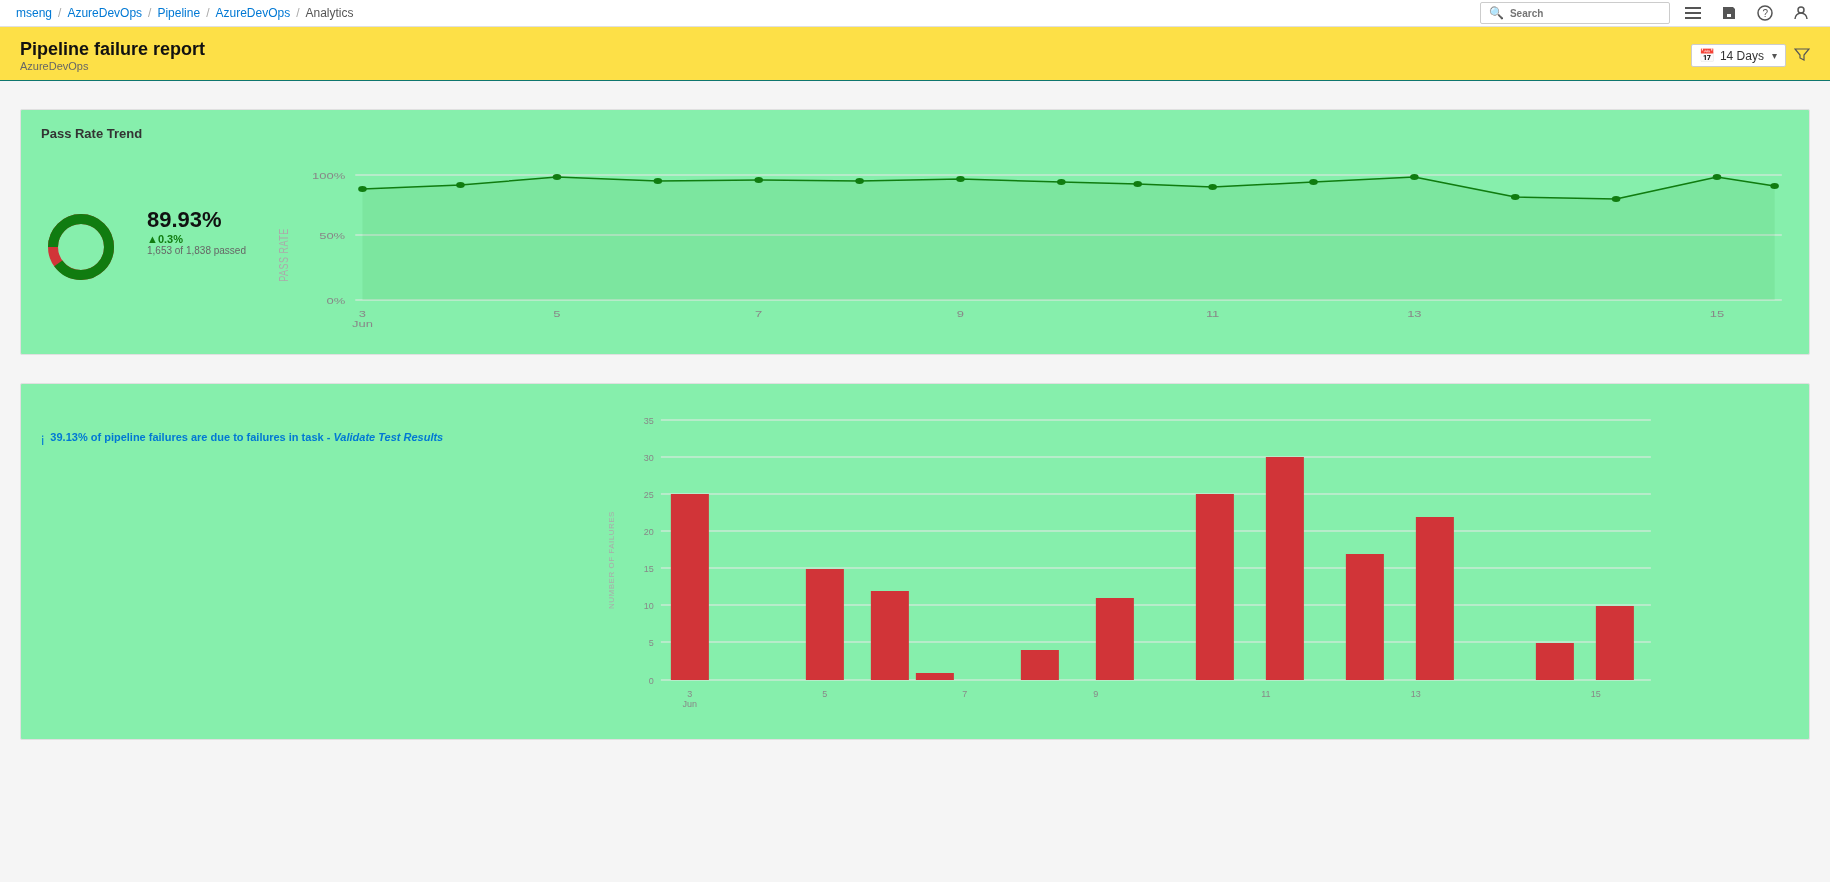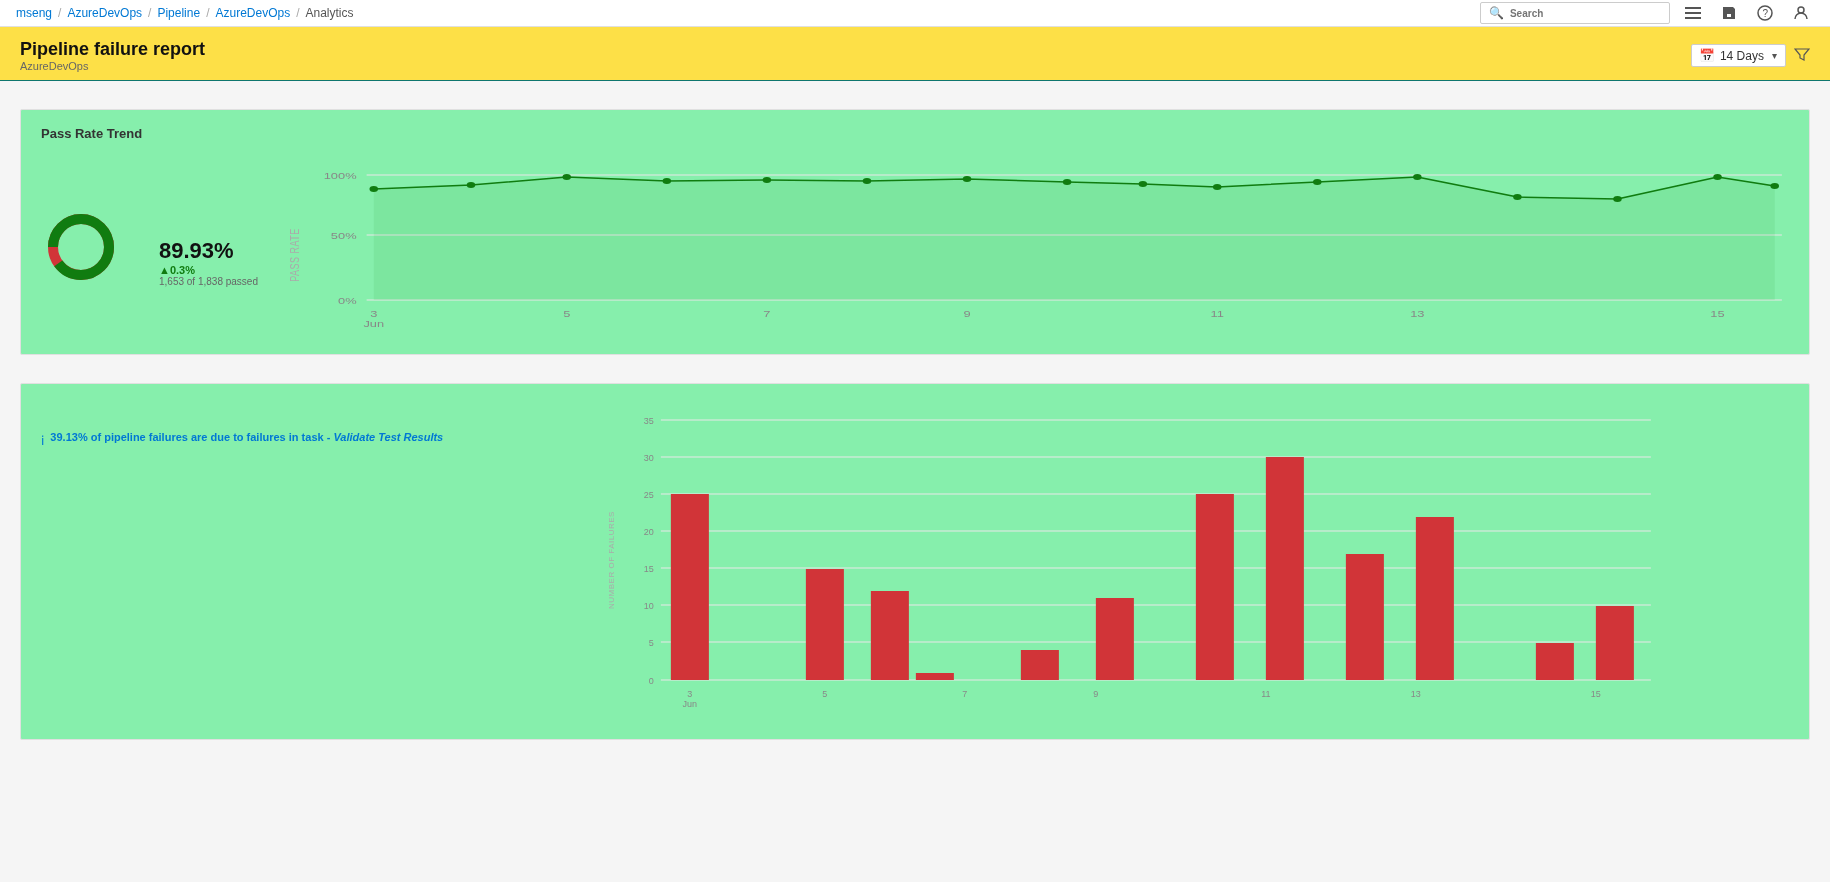--- a/index.html
+++ b/index.html
@@ -307,21 +307,21 @@
     </button>
   </div>
 </div>
 
 <div class="main-content">
 
   <div class="card">
     <div class="card-title">Pass Rate Trend</div>
     <div class="pass-rate-content">
       <div class="pass-rate-left">
-        <div style="display:flex; align-items:flex-end; gap:24px;">
+        <div style="display:flex; align-items:flex-start; gap:12px;">
 
           <div class="donut-container">
             <svg width="80" height="80" viewBox="0 0 80 80">
 
               <circle cx="40" cy="40" r="28" fill="none" stroke="#d13438" stroke-width="10" stroke-dasharray="175.93 175.93" stroke-dashoffset="0" transform="rotate(-90 40 40)"></circle>
 
               <circle cx="40" cy="40" r="28" fill="none" stroke="#107c10" stroke-width="10" stroke-dasharray="158.2 17.73" stroke-dashoffset="0" transform="rotate(-90 40 40)"></circle>
             </svg>
           </div>
           <div class="rate-info">

